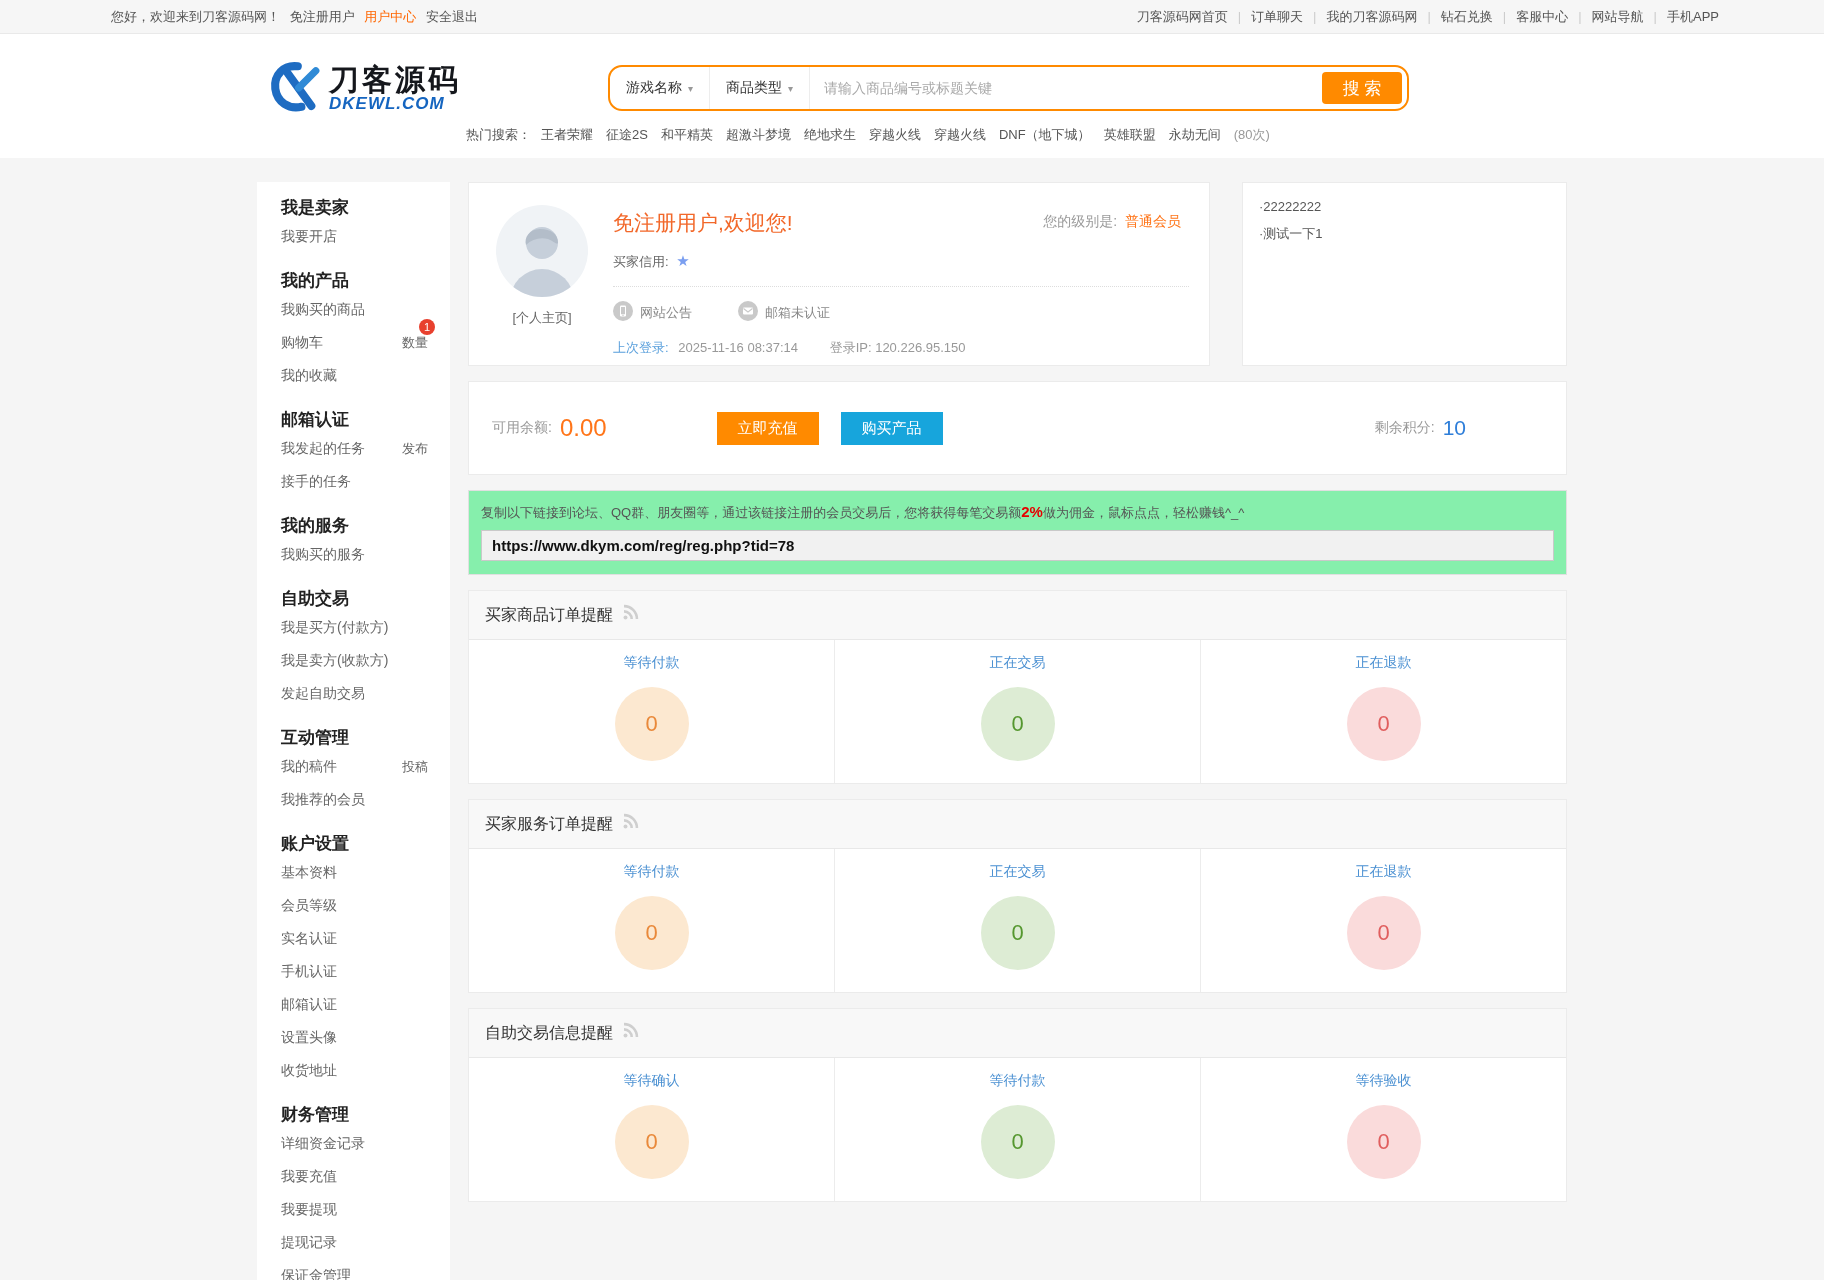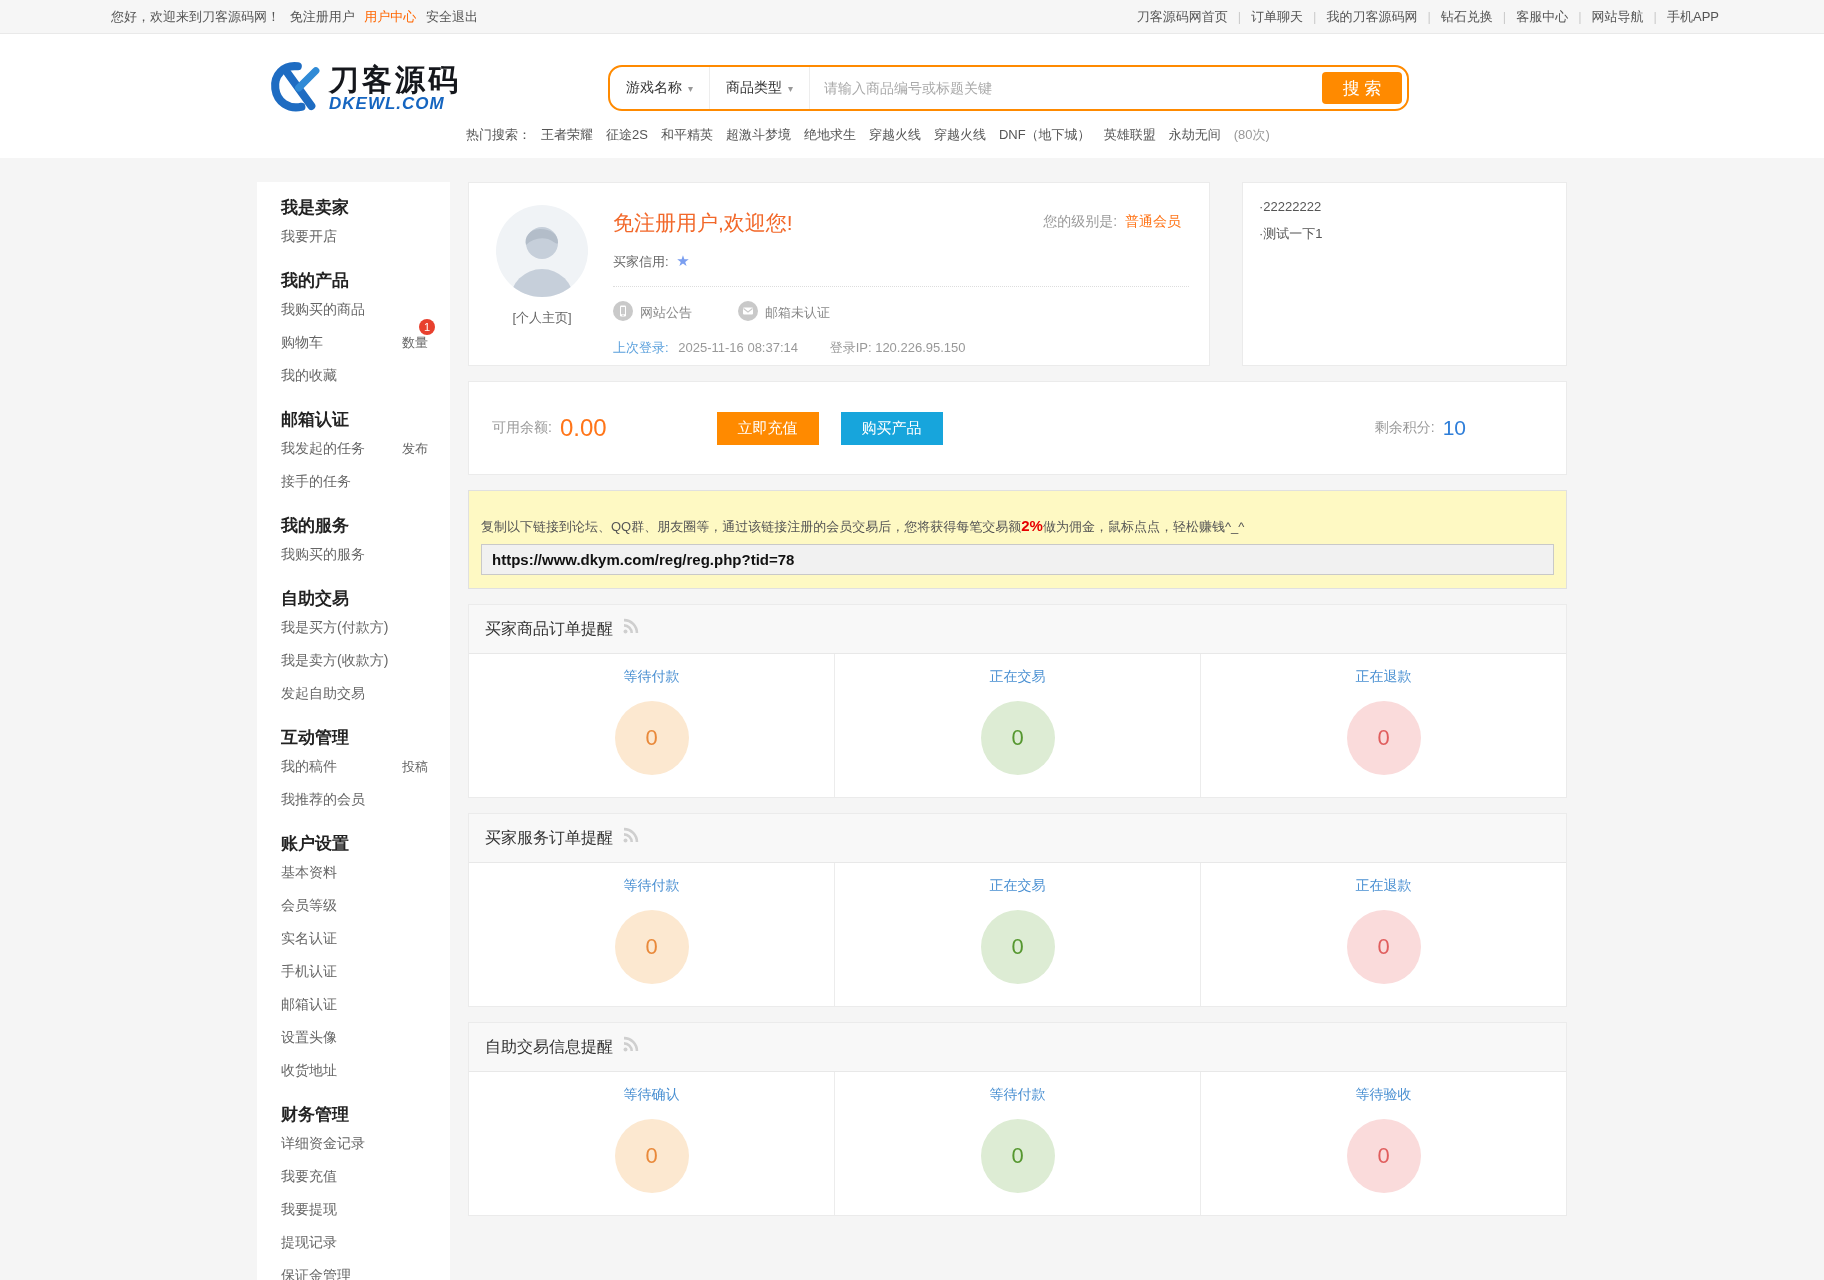--- a/index.html
+++ b/index.html
@@ -77,21 +77,21 @@
   .balance-panel { margin-top:15px; height:94px; display:flex; align-items:center; padding:0 24px 0 23px; }
   .balance-label { color:#999; font-size:14px; }
   .balance-amount { color:#ff7519; font-size:24px; margin-left:8px; }
   .btn-group { margin-left:110px; display:flex; }
   .btn { border:none; color:#fff; font-size:15px; padding:7px 21px; cursor:pointer; font-family:inherit; }
   .btn-recharge { background:#ff8a00; }
   .btn-buy { background:#17a5dc; margin-left:22px; }
   .points { margin-left:auto; margin-right:76px; font-size:14px; color:#999; display:flex; align-items:center; }
   .points-val { color:#2e7ed9; font-size:21px; margin-left:8px; }
 
-  .referral-panel { margin-top:15px; border:1px solid #e0e0e0; background:#fef9c3; padding:26px 12px 13px; }
+  .referral-panel { margin-top:15px; border:1px solid #e0e0e0; background:#86efac; padding:12px 12px 13px; }
   .ref-text { font-size:13px; color:#555; }
   .ref-highlight { color:#e60000; font-weight:bold; font-size:15px; }
   .ref-url { margin-top:8px; border:1px solid #c9c9c9; background:#f1f1f1; padding:6px 10px; font-size:15px; font-weight:bold; color:#111; cursor:text; }
 
   .order-section { margin-top:15px; }
   .sec-head { display:flex; align-items:center; gap:8px; background:#f8f8f8; border-bottom:1px solid #e8e8e8; padding:13px 16px; font-size:16px; color:#333; }
   .sec-body { display:flex; }
   .sec-col { flex:1; text-align:center; padding:14px 0 22px; }
   .sec-col + .sec-col { border-left:1px solid #ececec; }
   .col-label { font-size:14px; color:#4a90d2; cursor:pointer; }

